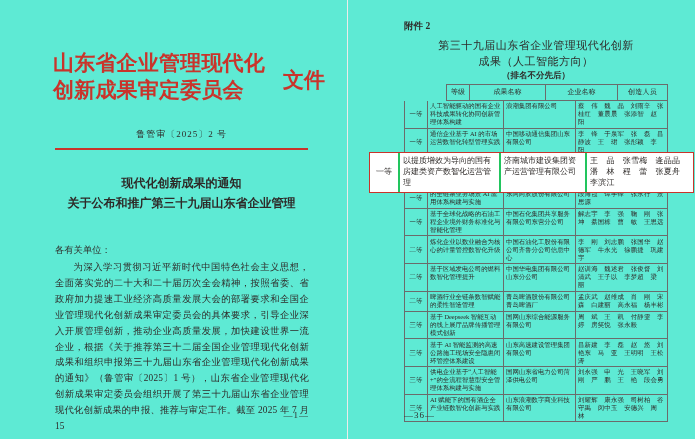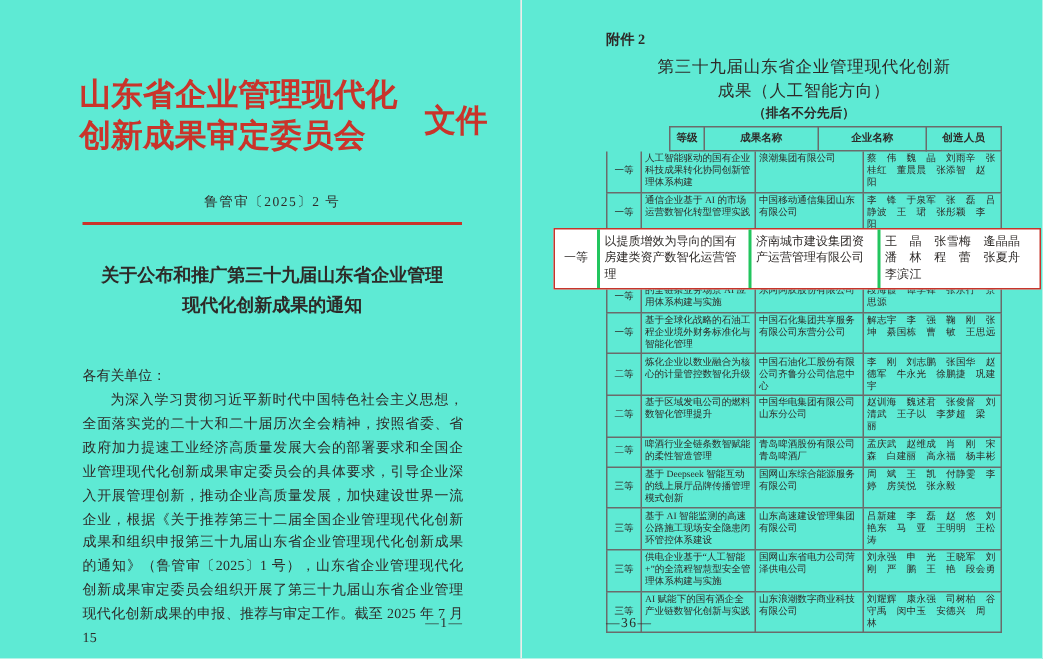--- a/index.html
+++ b/index.html
@@ -26,21 +26,21 @@
 
   
   .attach-label { position:absolute; left:56px; top:20px; font-size:9.5px; font-weight:bold; }
   .results-title { position:absolute; left:42px; top:37px; width:292px; text-align:center; font-weight:normal; font-size:11px; line-height:16px; letter-spacing:0.5px; }
   .results-subtitle { position:absolute; left:42px; top:70px; width:292px; text-align:center; font-size:8.5px; font-weight:bold; }
   .results-table { position:absolute; left:56px; top:84px; width:264px; }
   .trow { display:grid; grid-template-columns:24px 76px 72px 1fr; font-size:6.4px; line-height:7.9px; }
   .tc { border-right:1px solid var(--line); border-bottom:1px solid var(--line); padding:1.5px 2px; overflow:hidden; }
   .tc.c0 { border-left:1px solid var(--line); display:flex; align-items:center; justify-content:center; text-align:center; padding:1.5px 0; }
   .tc.c3 { letter-spacing:0.2px; }
-  .thead { font-weight:bold;padding-left:42px; }
+  .thead { font-weight:normal;padding-left:42px; }
   .thead .tc { border-top:1px solid var(--line); text-align:center; font-size:7px; padding:3.5px 0; display:flex; align-items:center; justify-content:center; }
   .trow.hl { position:relative; z-index:3; background:#fff; margin-left:-35px; margin-right:-26px; margin-top:-4px; margin-bottom:-4px;
              grid-template-columns:30px 101px 86px 1fr; border:1.6px solid var(--accent);
              font-size:8px; line-height:10.8px; }
   .trow.hl .tc { border-bottom:none; border-right:2px solid #22c55e; padding:3px 3px; }
   .trow.hl .tc.c0 { border-left:none; }
   .trow.hl .tc.c3 { border-right:none; }
 </style>
 </head>
 <body>
@@ -51,22 +51,22 @@
     <div class="masthead">
       <div class="mh-lines">
         <div>山东省企业管理现代化</div>
         <div>创新成果审定委员会</div>
       </div>
       <div class="mh-suffix">文件</div>
     </div>
     <div class="doc-number">鲁管审〔2025〕2 号</div>
     <div class="red-rule"></div>
     <div class="notice-title">
+      <div>现代化创新成果的通知</div>
       <div>关于公布和推广第三十九届山东省企业管理</div>
-      <div>现代化创新成果的通知</div>
     </div>
     <div class="salutation">各有关单位：</div>
     <div class="body-par">为深入学习贯彻习近平新时代中国特色社会主义思想，全面落实党的二十大和二十届历次全会精神，按照省委、省政府加力提速工业经济高质量发展大会的部署要求和全国企业管理现代化创新成果审定委员会的具体要求，引导企业深入开展管理创新，推动企业高质量发展，加快建设世界一流企业，根据《关于推荐第三十二届全国企业管理现代化创新成果和组织申报第三十九届山东省企业管理现代化创新成果的通知》（鲁管审〔2025〕1 号），山东省企业管理现代化创新成果审定委员会组织开展了第三十九届山东省企业管理现代化创新成果的申报、推荐与审定工作。截至 2025 年 7 月 15</div>
     <div class="pagenum pagenum-left">—1—</div>
   </div>
 
   <div class="page page-right">
     <div class="attach-label">附件 2</div>
     <div class="results-title">
       <div>第三十九届山东省企业管理现代化创新</div>

